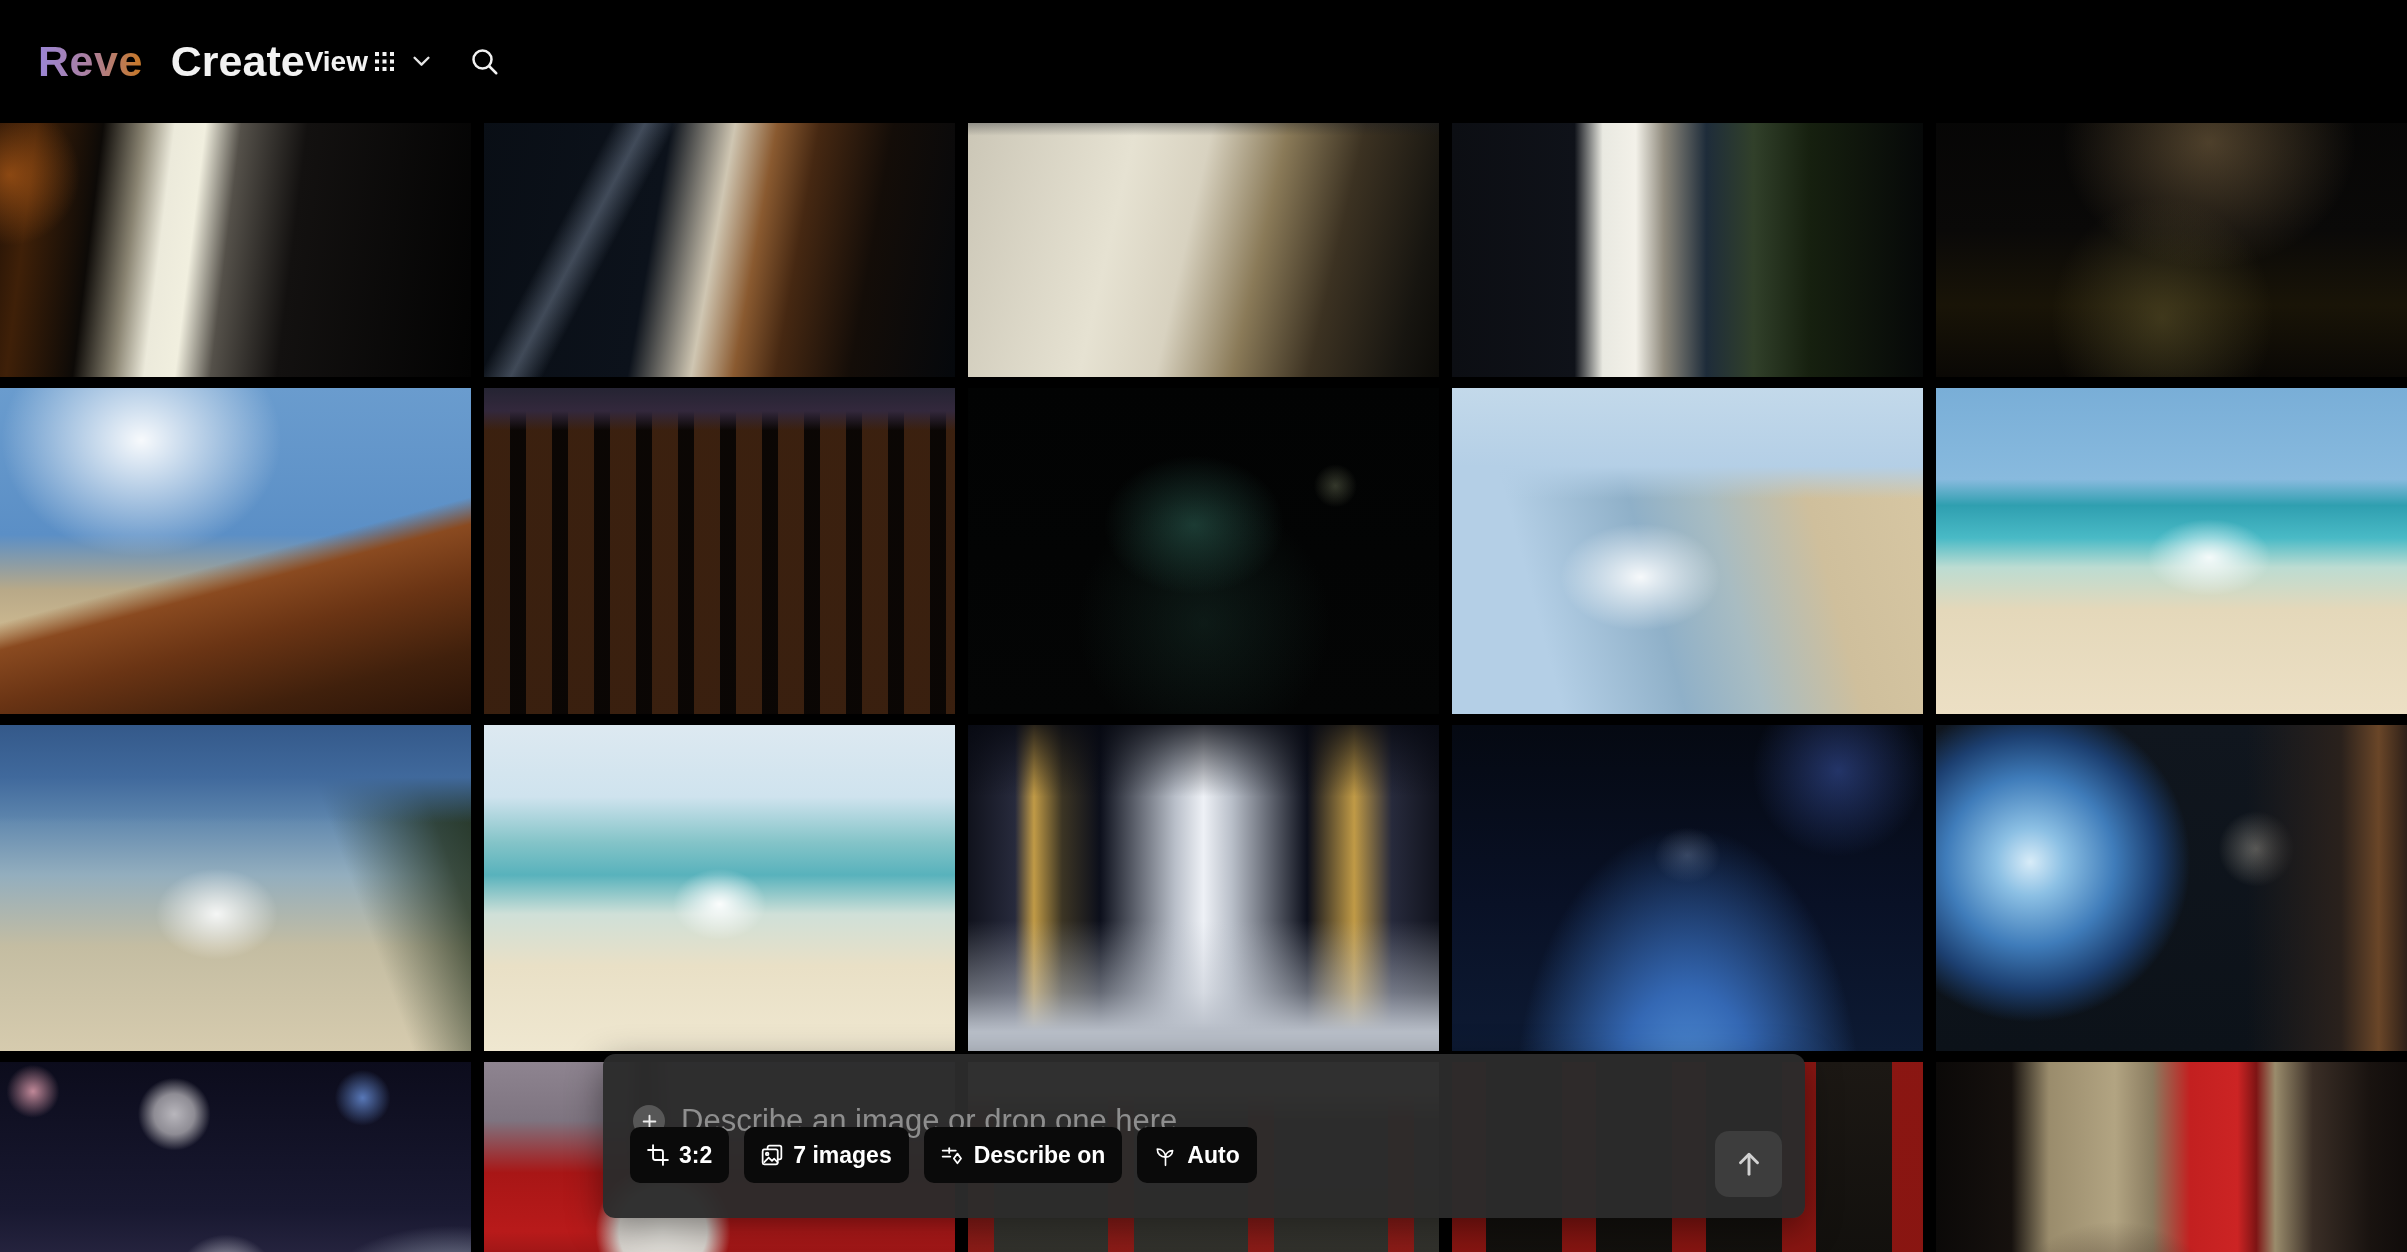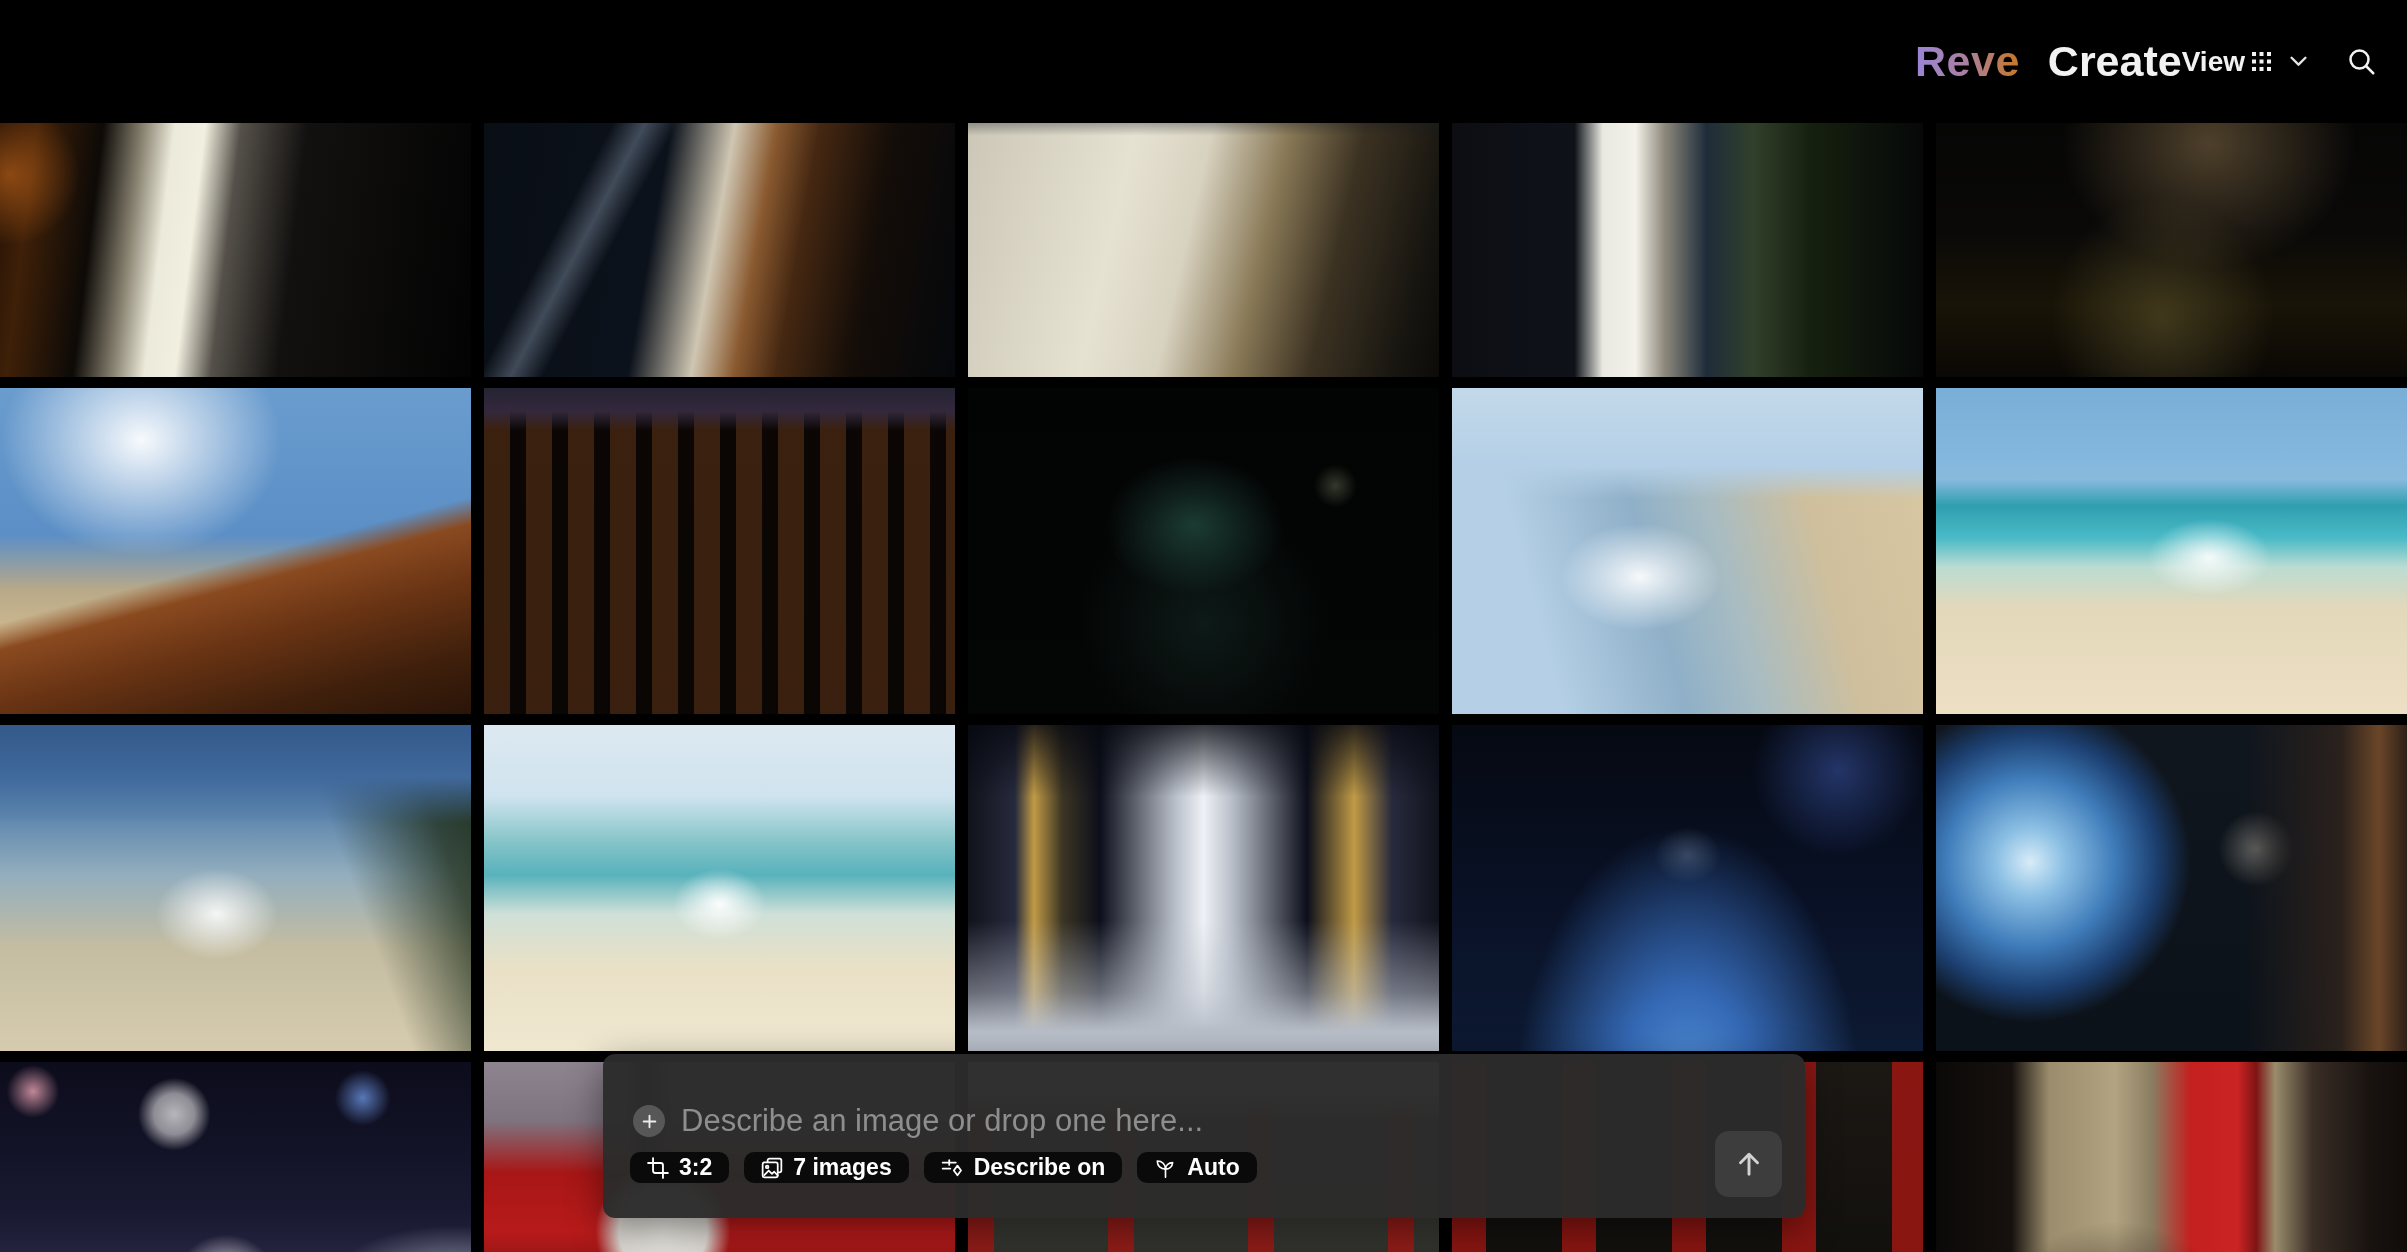--- a/index.html
+++ b/index.html
@@ -7,21 +7,21 @@
     width:2407px;height:1252px;position:relative;overflow:hidden;
     background:var(--background,#000);
     font-family:"Liberation Sans", sans-serif;
     -webkit-font-smoothing:antialiased;
   }
 
   
   .topbar{
     position:absolute;top:0;left:0;width:2407px;height:123px;
     background:var(--background,#000);z-index:30;
-    display:flex;align-items:center;justify-content:flex-end;
+    display:flex;align-items:center;justify-content:flex-start;
     padding:0 30px 0 38px;box-sizing:border-box;
   }
   .logo{display:flex;align-items:baseline;gap:28px;}
   .logo-reve{
     font-size:43px;font-weight:700;letter-spacing:.5px;cursor:pointer;
     background:linear-gradient(90deg,var(--logo-gradient-start) 0%,var(--logo-gradient-mid) 50%,var(--logo-gradient-end) 95%);
     -webkit-background-clip:text;background-clip:text;
     -webkit-text-fill-color:transparent;color:transparent;
   }
   .logo-create{font-size:43px;font-weight:600;color:var(--text-primary);cursor:pointer;}
@@ -56,21 +56,21 @@
     width:32px;height:32px;border-radius:50%;flex:0 0 32px;border:none;cursor:pointer;
     background:#575757;color:#ececec;display:flex;align-items:center;justify-content:center;padding:0;
   }
   .prompt-input{
     flex:1;background:transparent;border:none;outline:none;
     font-family:inherit;font-size:31px;color:#e3e3e3;padding:0;
   }
   .prompt-input::placeholder{color:var(--placeholder);}
   .options-row{position:absolute;left:27px;bottom:35px;display:flex;gap:15px;}
   .opt-btn{
-    height:31px;border:none;border-radius:10px;cursor:pointer;
+    height:56px;border:none;border-radius:10px;cursor:pointer;
     background:var(--option-button);color:#fff;
     display:flex;align-items:center;gap:10px;padding:0 17px;
     font-family:inherit;font-size:23px;font-weight:700;
   }
   .opt-btn svg{display:block;flex:0 0 auto;}
   .submit-btn{
     position:absolute;right:23px;bottom:21px;width:67px;height:66px;
     border:none;border-radius:14px;cursor:pointer;
     background:var(--submit-button);color:#d2d2d2;
     display:flex;align-items:center;justify-content:center;padding:0;

